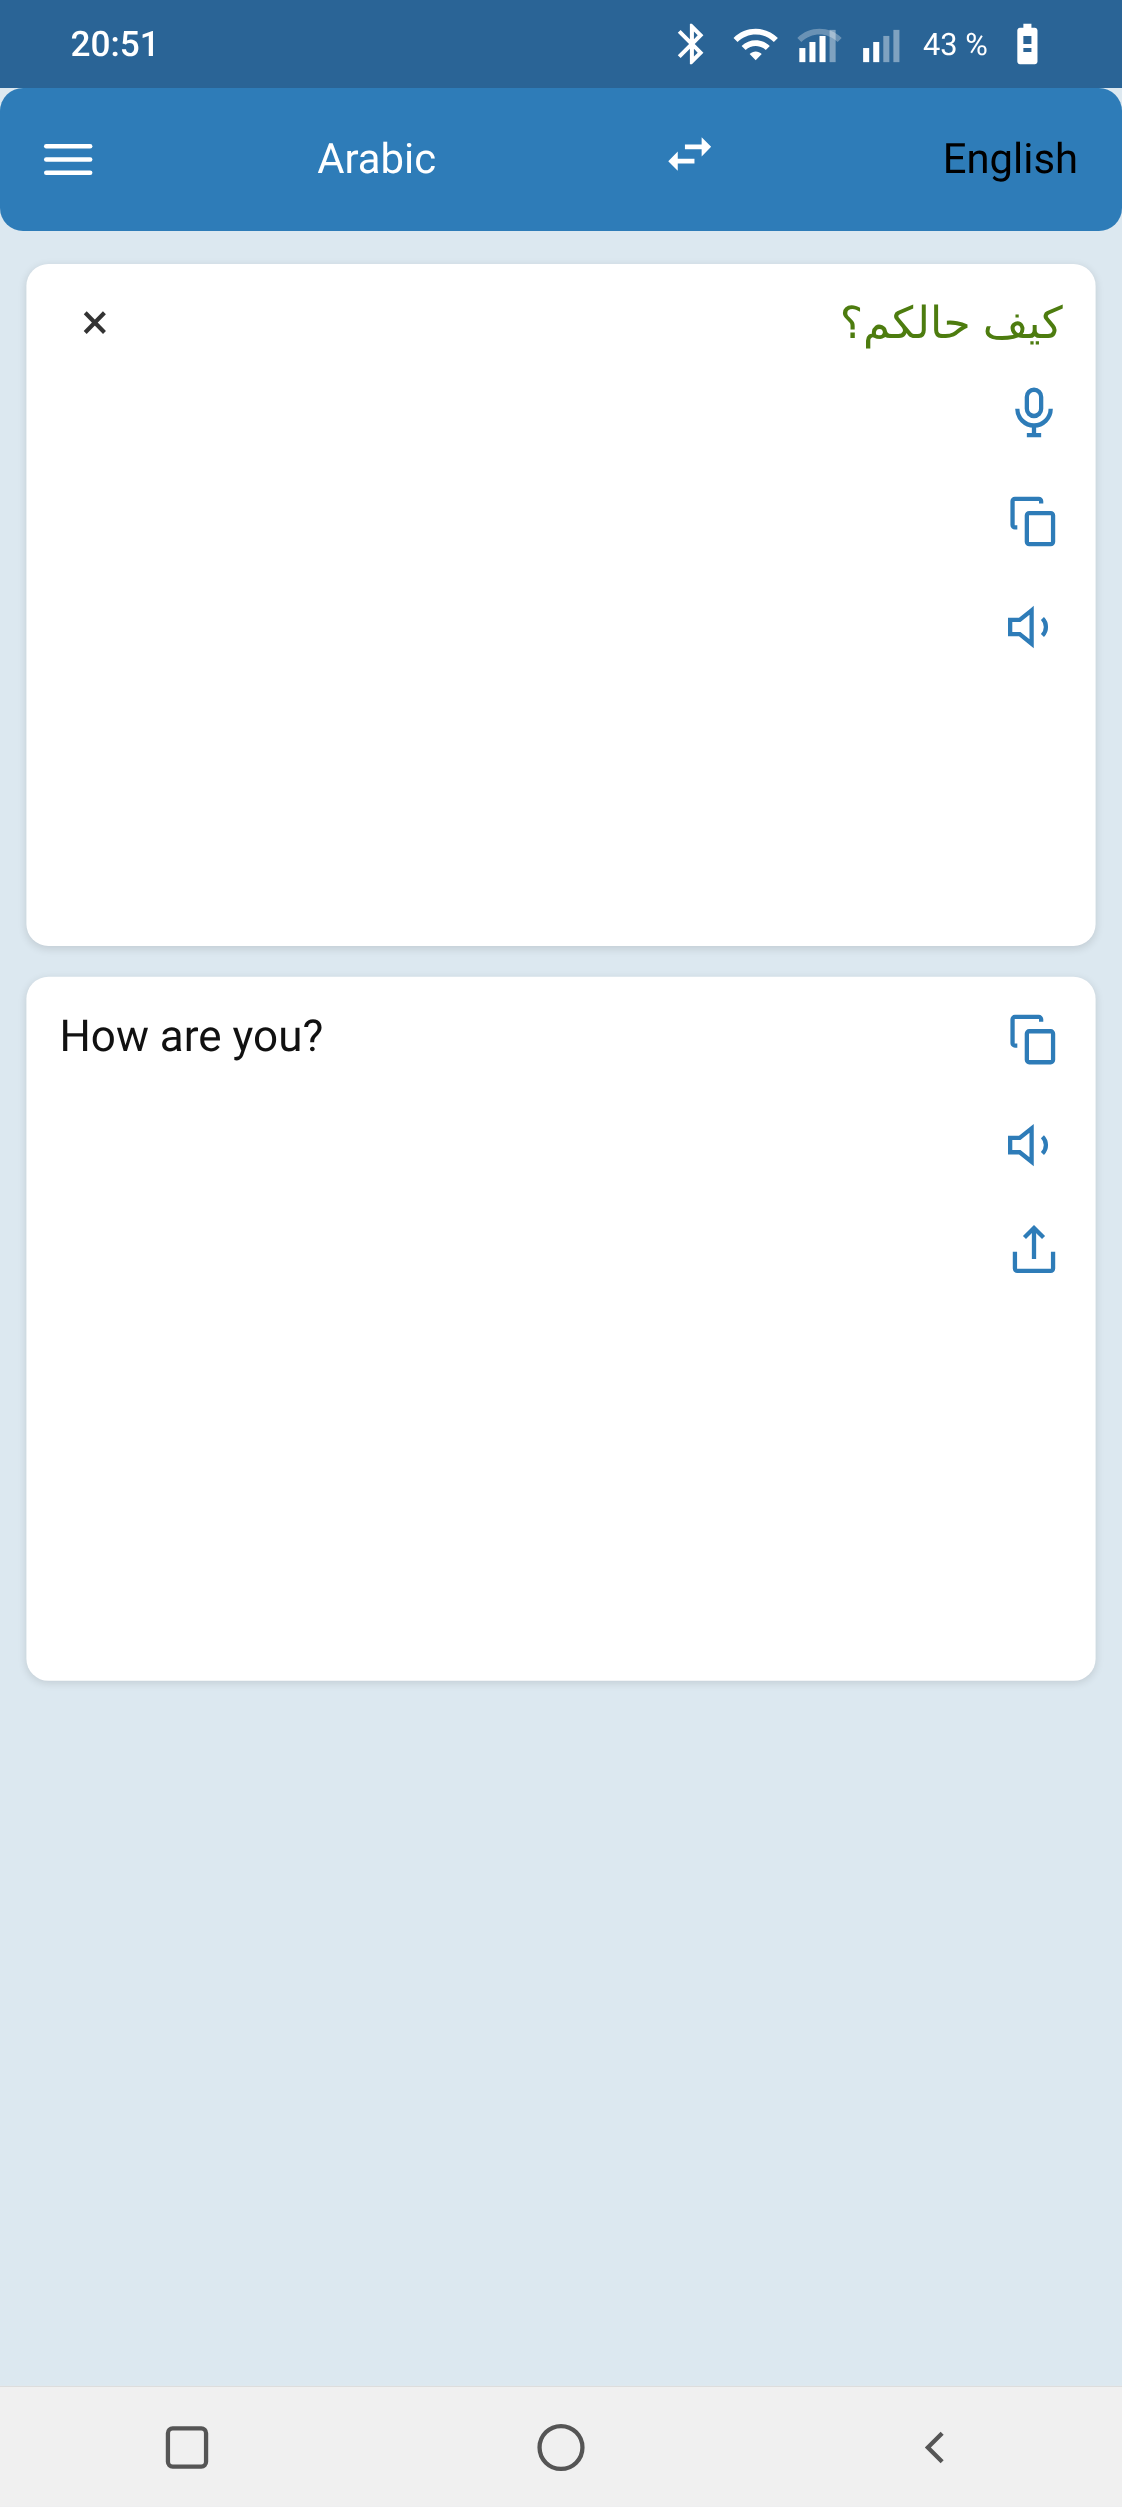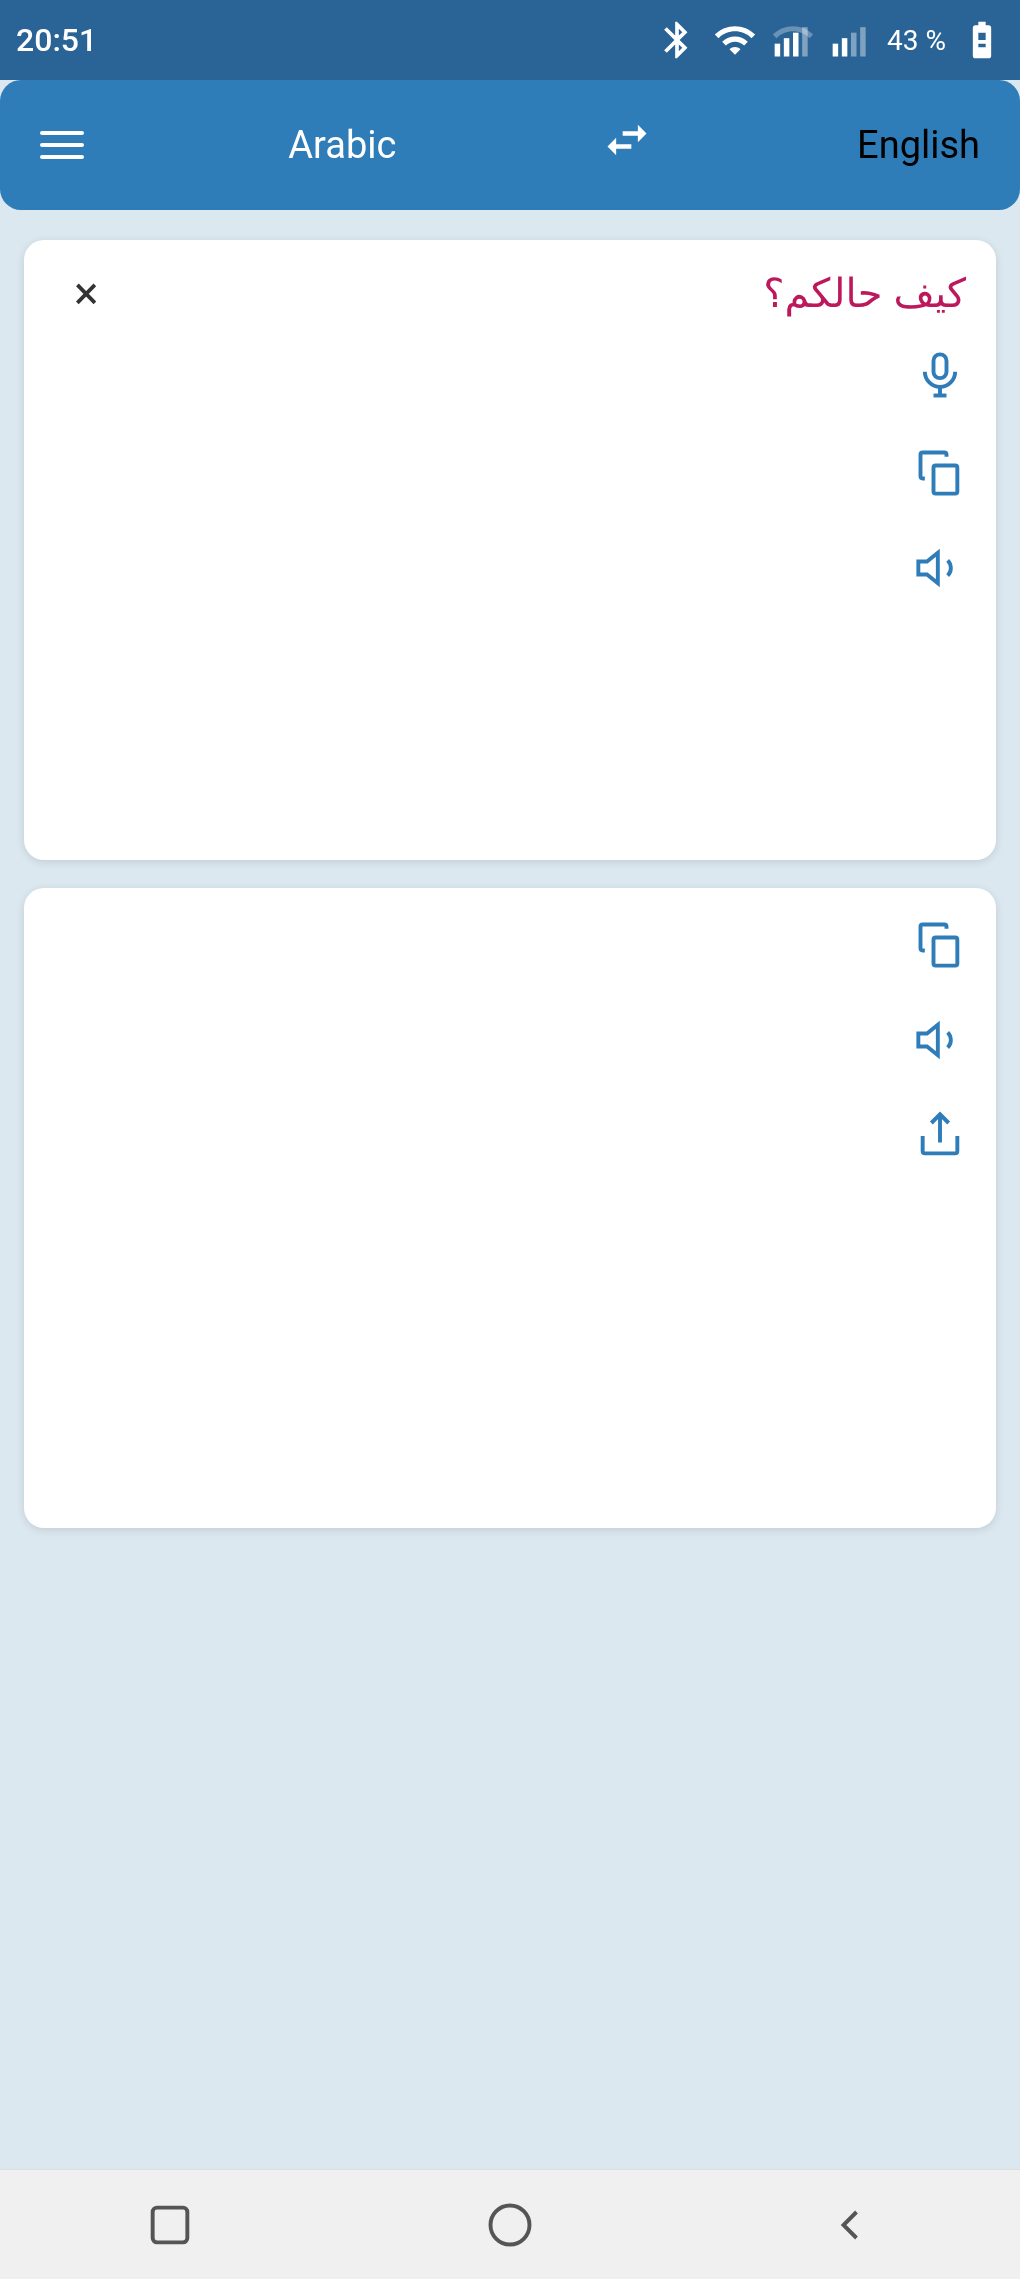--- a/index.html
+++ b/index.html
@@ -18,21 +18,21 @@
     }
 
     
     .status-bar {
       width: 100%;
       height: 80px;
       background-color: #2a6496;
       display: flex;
       align-items: center;
       justify-content: space-between;
-      padding: 0 16px;
+      padding: 0 64px;
     }
 
     .status-time {
       color: white;
       font-size: 32px;
       font-weight: 500;
     }
 
     .status-icons {
       display: flex;
@@ -119,21 +119,21 @@
     }
 
     .input-card-top {
       display: flex;
       justify-content: space-between;
       align-items: flex-start;
     }
 
     .arabic-text {
       font-size: 40px;
-      color: #be185d;
+      color: #4d7c0f;
       direction: rtl;
       text-align: right;
       flex: 1;
       font-family: Arial, sans-serif;
     }
 
     .close-btn {
       color: #333;
       font-size: 46px;
       cursor: pointer;
@@ -293,20 +293,23 @@
       <span class="action-icon">
         <svg width="52" height="52" viewBox="0 0 24 24" fill="none" stroke="#2e7cb8" stroke-width="1.8">
           <polygon points="11,5 6,9 2,9 2,15 6,15 11,19" fill="none"></polygon>
           <path d="M15.54 8.46a5 5 0 0 1 0 7.07" fill="none"></path>
         </svg>
       </span>
     </div>
   </div>
 
   <div class="card output-card">
+    <div class="output-card-top">
+      <span class="translated-text">How are you?</span>
+    </div>
 
     <div class="output-card-actions">
 
       <span class="action-icon">
         <svg width="52" height="52" viewBox="0 0 24 24" fill="none" stroke="#2e7cb8" stroke-width="1.8">
           <rect x="9" y="9" width="11" height="13" rx="1" ry="1"></rect>
           <path d="M5 15H4a1 1 0 0 1-1-1V4a1 1 0 0 1 1-1h10a1 1 0 0 1 1 1v1"></path>
         </svg>
       </span>
 

